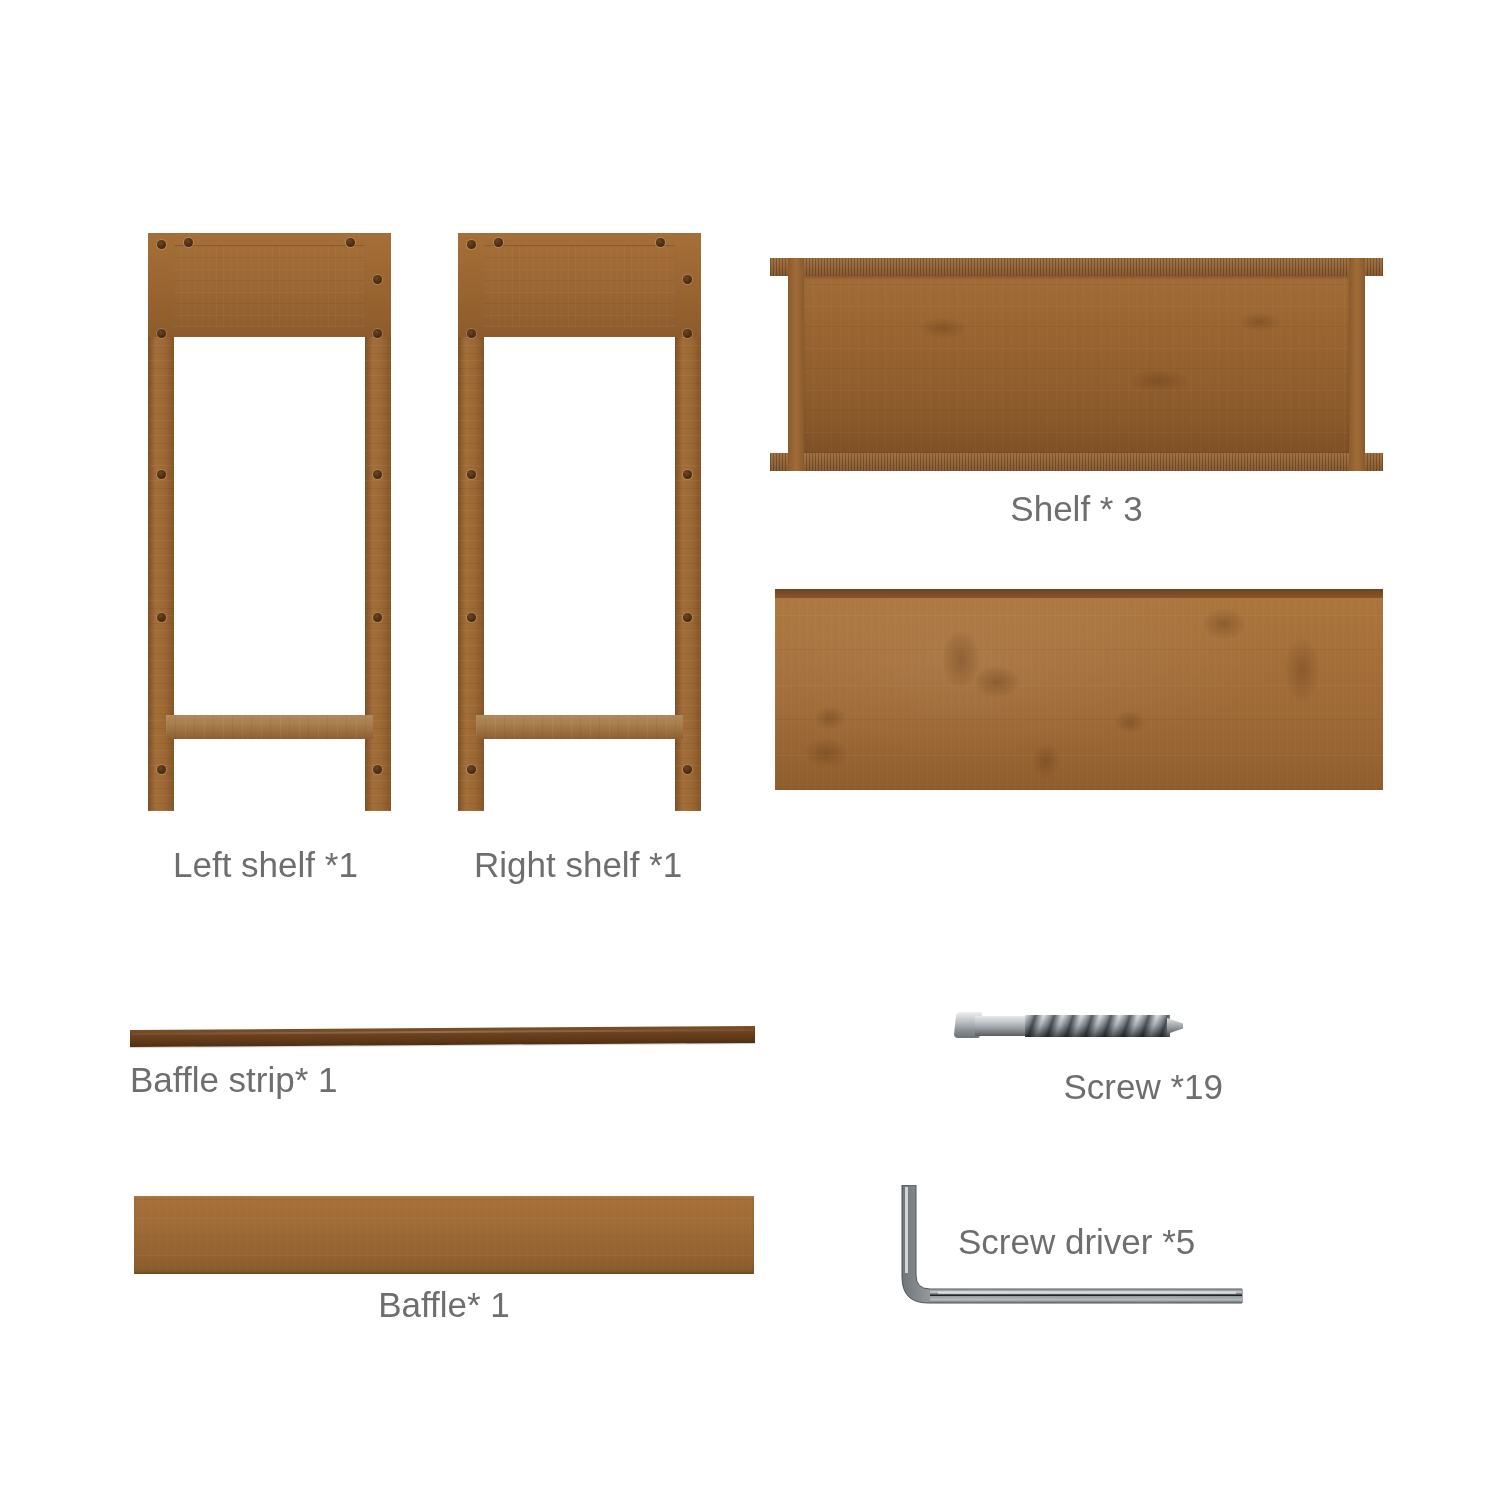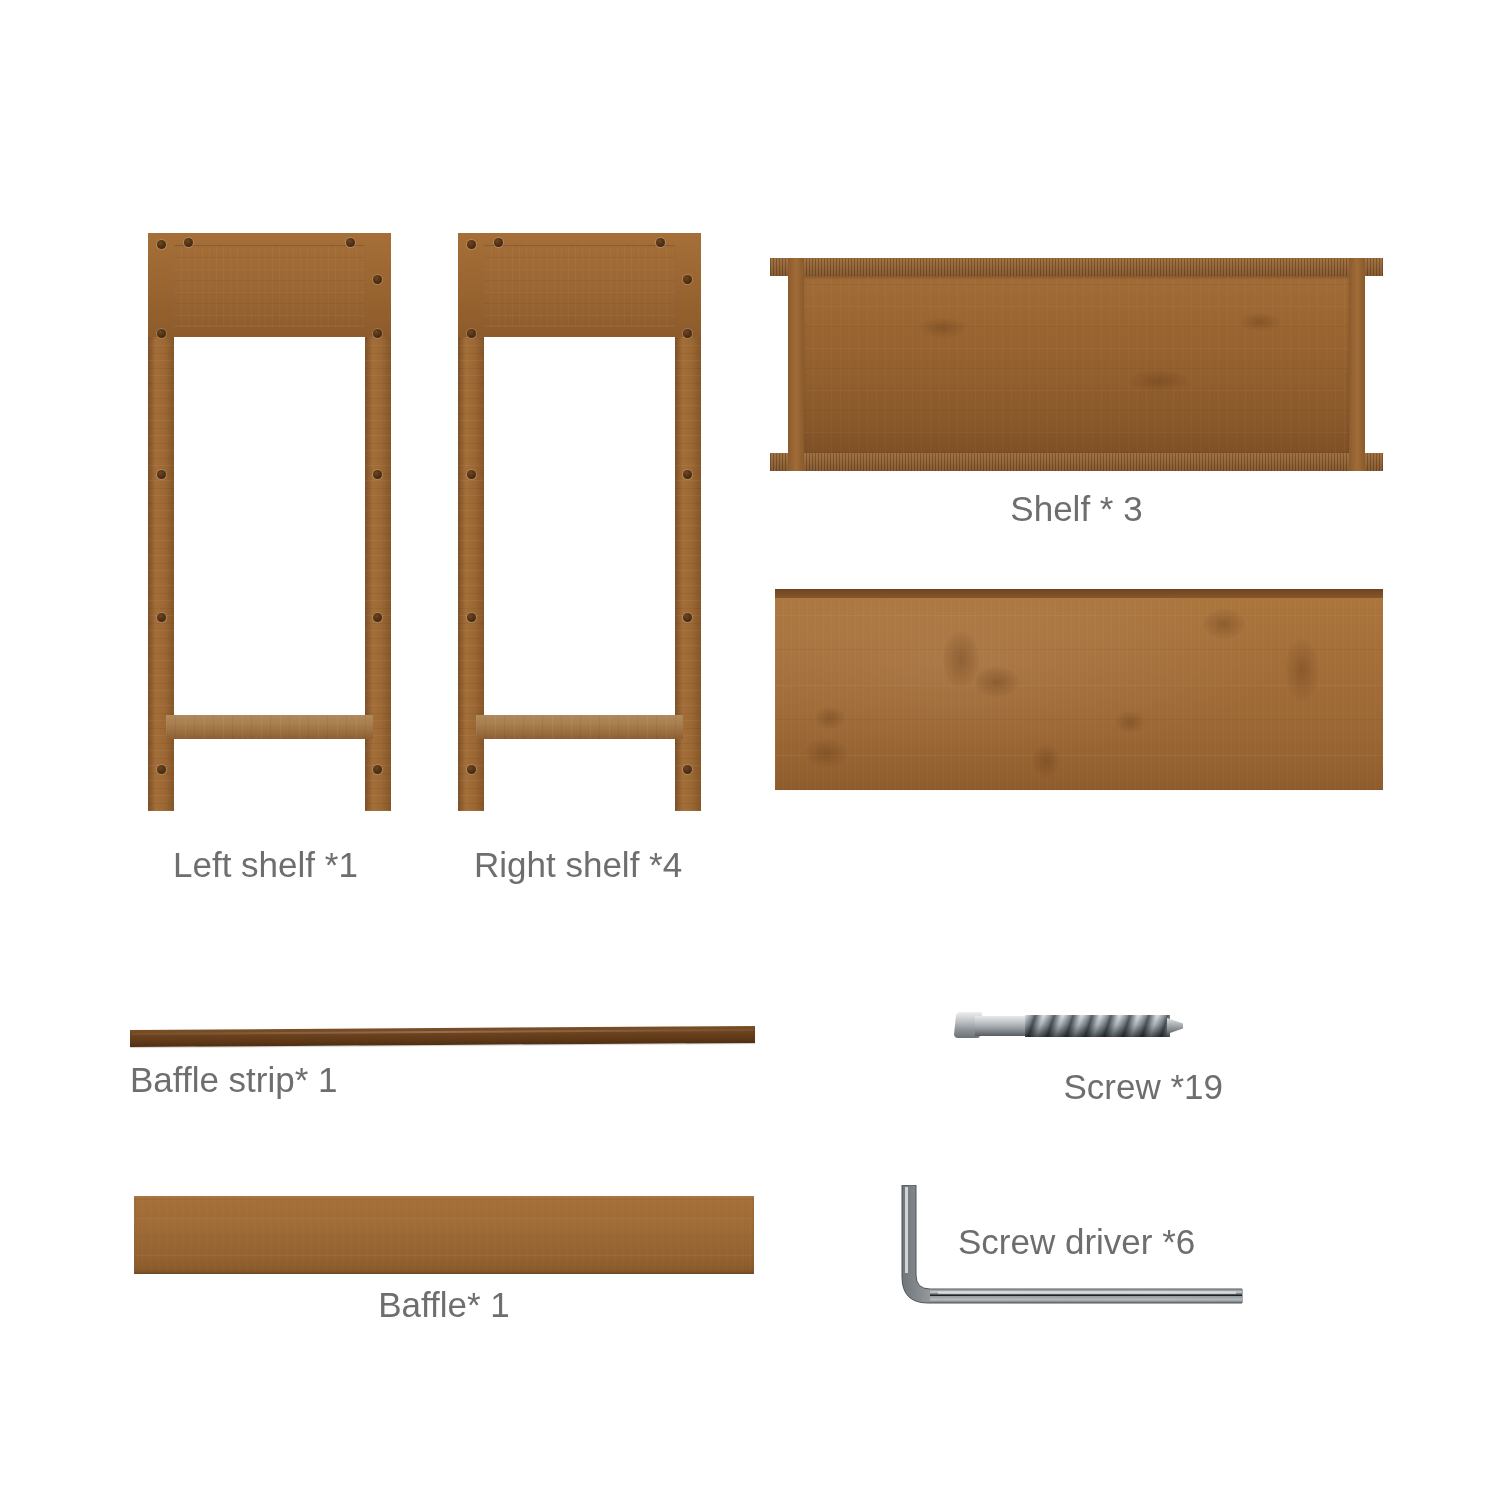--- a/index.html
+++ b/index.html
@@ -335,21 +335,21 @@
     <div class="screw-hole" style="right:9px;  top:42px;"></div>
     <div class="screw-hole" style="left:9px;   top:96px;"></div>
     <div class="screw-hole" style="right:9px;  top:96px;"></div>
     <div class="screw-hole" style="left:9px;   top:237px;"></div>
     <div class="screw-hole" style="right:9px;  top:237px;"></div>
     <div class="screw-hole" style="left:9px;   top:380px;"></div>
     <div class="screw-hole" style="right:9px;  top:380px;"></div>
     <div class="screw-hole" style="left:9px;   top:532px;"></div>
     <div class="screw-hole" style="right:9px;  top:532px;"></div>
   </div>
-  <div class="caption nosel" style="left:474px; top:843px; width:260px; text-align:left;">Right shelf *4</div>
+  <div class="caption nosel" style="left:474px; top:843px; width:260px; text-align:left;">Right shelf *1</div>
 
   <div class="shelf-piece" style="left:770px; top:258px; width:613px; height:213px;">
 
     <div class="shelf-lip" style="top:0; height:18px;"></div>
 
     <div class="shelf-lip" style="bottom:0; height:18px;"></div>
 
     <div class="shelf-sidebar-strip" style="left:18px; width:16px;"></div>
     <div class="shelf-sidebar-strip" style="right:18px; width:16px;"></div>
 
@@ -412,15 +412,15 @@
       </defs>
 
       <path d="M12 0 L12 92 Q12 118 38 118 L352 118 L352 104 L40 104 Q26 104 26 90 L26 0 Z" fill="url(#gkVert)" stroke="#4e5357" stroke-width="1"></path>
 
       <rect x="40" y="104" width="312" height="14" fill="url(#gkHorz)" opacity="0.95"></rect>
 
       <rect x="15" y="2" width="3" height="86" fill="#f0f3f4" opacity="0.75"></rect>
       <rect x="48" y="106.5" width="298" height="2.5" fill="#f0f3f4" opacity="0.6"></rect>
     </svg>
   </div>
-  <div class="caption nosel" style="left:958px; top:1220px; width:300px; text-align:left;">Screw driver *6</div>
+  <div class="caption nosel" style="left:958px; top:1220px; width:300px; text-align:left;">Screw driver *5</div>
 
 </div>
 
 </body></html>

